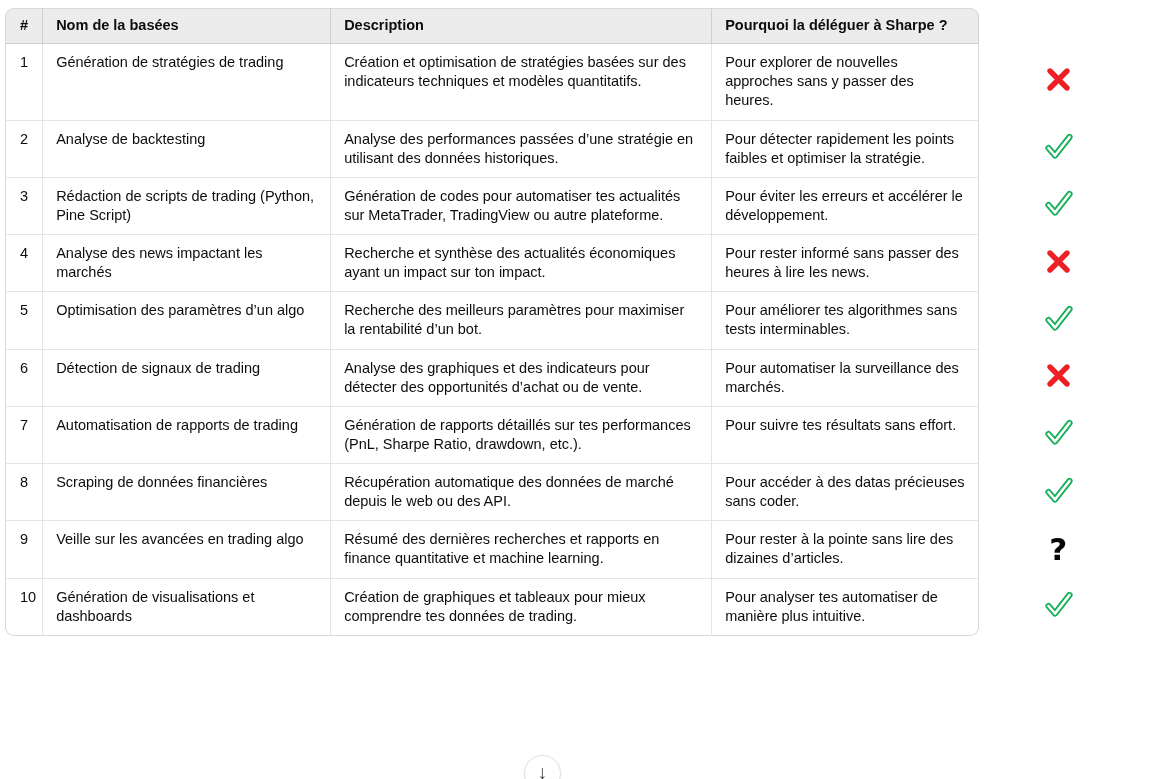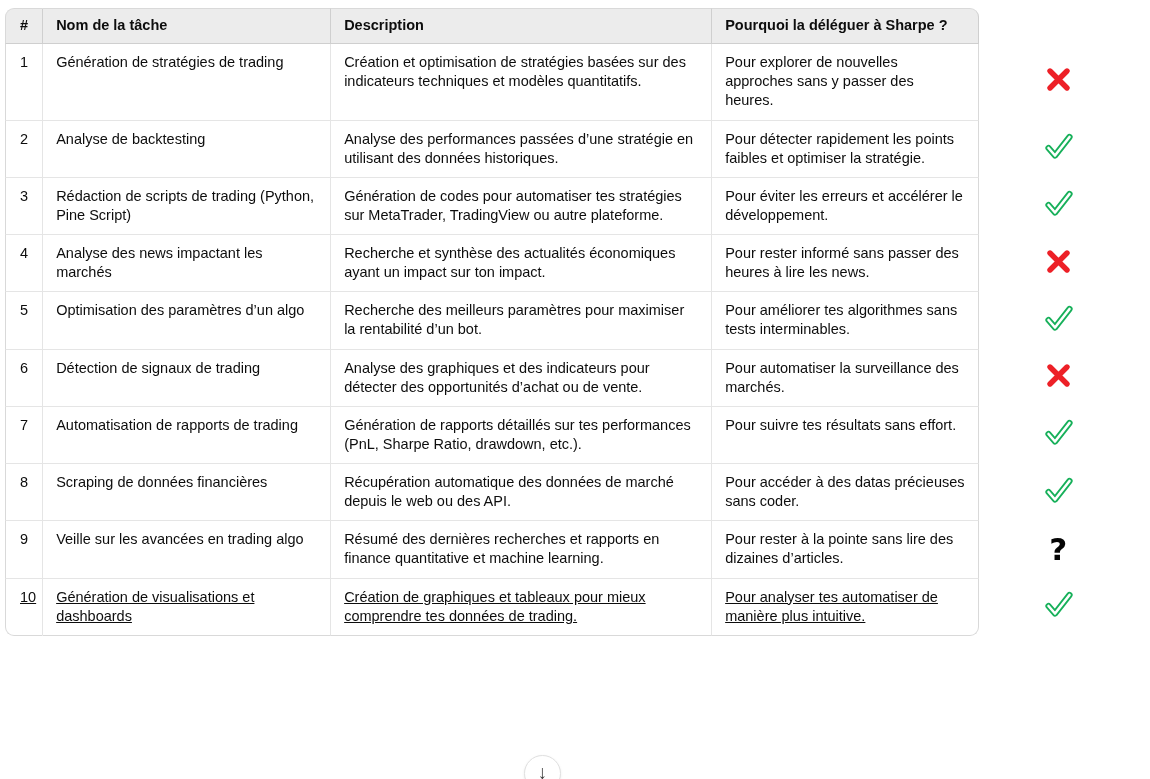--- a/index.html
+++ b/index.html
@@ -49,21 +49,21 @@
     vertical-align: bottom;
     border-top: 1px solid var(--border-outer);
     border-right: 1px solid #cfcfcf;
     border-bottom: 1px solid #cfcfcf;
     padding-top: 7px; padding-bottom: 8px;
   }
   tbody td.c { vertical-align: top; background: #ffffff; }
 
   th.col-num, td.col-num { border-left: 1px solid var(--border-outer); }
   th.col-why, td.col-why { border-right: 1px solid var(--border-outer); }
-  tbody tr:last-child td.c { border-bottom: 1px solid var(--border-outer); text-decoration: underline; }
+  tbody tr:last-child td.c { border-bottom: 1px solid var(--border-outer); }
 
   thead th.col-num { border-top-left-radius: 9px; }
   thead th.col-why { border-top-right-radius: 9px; }
   tbody tr:last-child td.col-num { border-bottom-left-radius: 9px; }
   tbody tr:last-child td.col-why { border-bottom-right-radius: 9px; }
 
   th.icon-cell, td.icon-cell {
     border: none;
     background: transparent;
     text-align: center;
@@ -101,21 +101,21 @@
     <colgroup>
       <col class="c-num">
         <col class="c-name">
         <col class="c-desc">
         <col class="c-why">
         <col class="c-icon">
     </colgroup>
     <thead>
       <tr>
         <th class="c col-num">#</th>
-        <th class="c col-name">Nom de la tâche</th>
+        <th class="c col-name">Nom de la basées</th>
         <th class="c col-desc">Description</th>
         <th class="c col-why">Pourquoi la déléguer à Sharpe ?</th>
         <th class="icon-cell"></th>
       </tr>
     </thead>
     <tbody id="table-body">
         <tr>
     <td class="c col-num">1</td>
     <td class="c col-name">Génération de stratégies de trading</td>
     <td class="c col-desc">Création et optimisation de stratégies basées sur des indicateurs techniques et modèles quantitatifs.</td>
@@ -130,21 +130,21 @@
     <td class="c col-desc">Analyse des performances passées d’une stratégie en utilisant des données historiques.</td>
     <td class="c col-why">Pour détecter rapidement les points faibles et optimiser la stratégie.</td>
     <td class="icon-cell"><svg width="31" height="29" viewBox="0 0 31 29">
     <path class="check-outer" d="M5.5 16 L12 23.5 L26.5 5" fill="none" stroke-width="6.2" stroke-linecap="round" stroke-linejoin="round"></path>
     <path class="check-inner" d="M5.5 16 L12 23.5 L26.5 5" fill="none" stroke-width="2.6" stroke-linecap="round" stroke-linejoin="round"></path>
   </svg></td>
   </tr>
         <tr>
     <td class="c col-num">3</td>
     <td class="c col-name">Rédaction de scripts de trading (Python, Pine Script)</td>
-    <td class="c col-desc">Génération de codes pour automatiser tes stratégies sur MetaTrader, TradingView ou autre plateforme.</td>
+    <td class="c col-desc">Génération de codes pour automatiser tes actualités sur MetaTrader, TradingView ou autre plateforme.</td>
     <td class="c col-why">Pour éviter les erreurs et accélérer le développement.</td>
     <td class="icon-cell"><svg width="31" height="29" viewBox="0 0 31 29">
     <path class="check-outer" d="M5.5 16 L12 23.5 L26.5 5" fill="none" stroke-width="6.2" stroke-linecap="round" stroke-linejoin="round"></path>
     <path class="check-inner" d="M5.5 16 L12 23.5 L26.5 5" fill="none" stroke-width="2.6" stroke-linecap="round" stroke-linejoin="round"></path>
   </svg></td>
   </tr>
         <tr>
     <td class="c col-num">4</td>
     <td class="c col-name">Analyse des news impactant les marchés</td>
     <td class="c col-desc">Recherche et synthèse des actualités économiques ayant un impact sur ton impact.</td>

